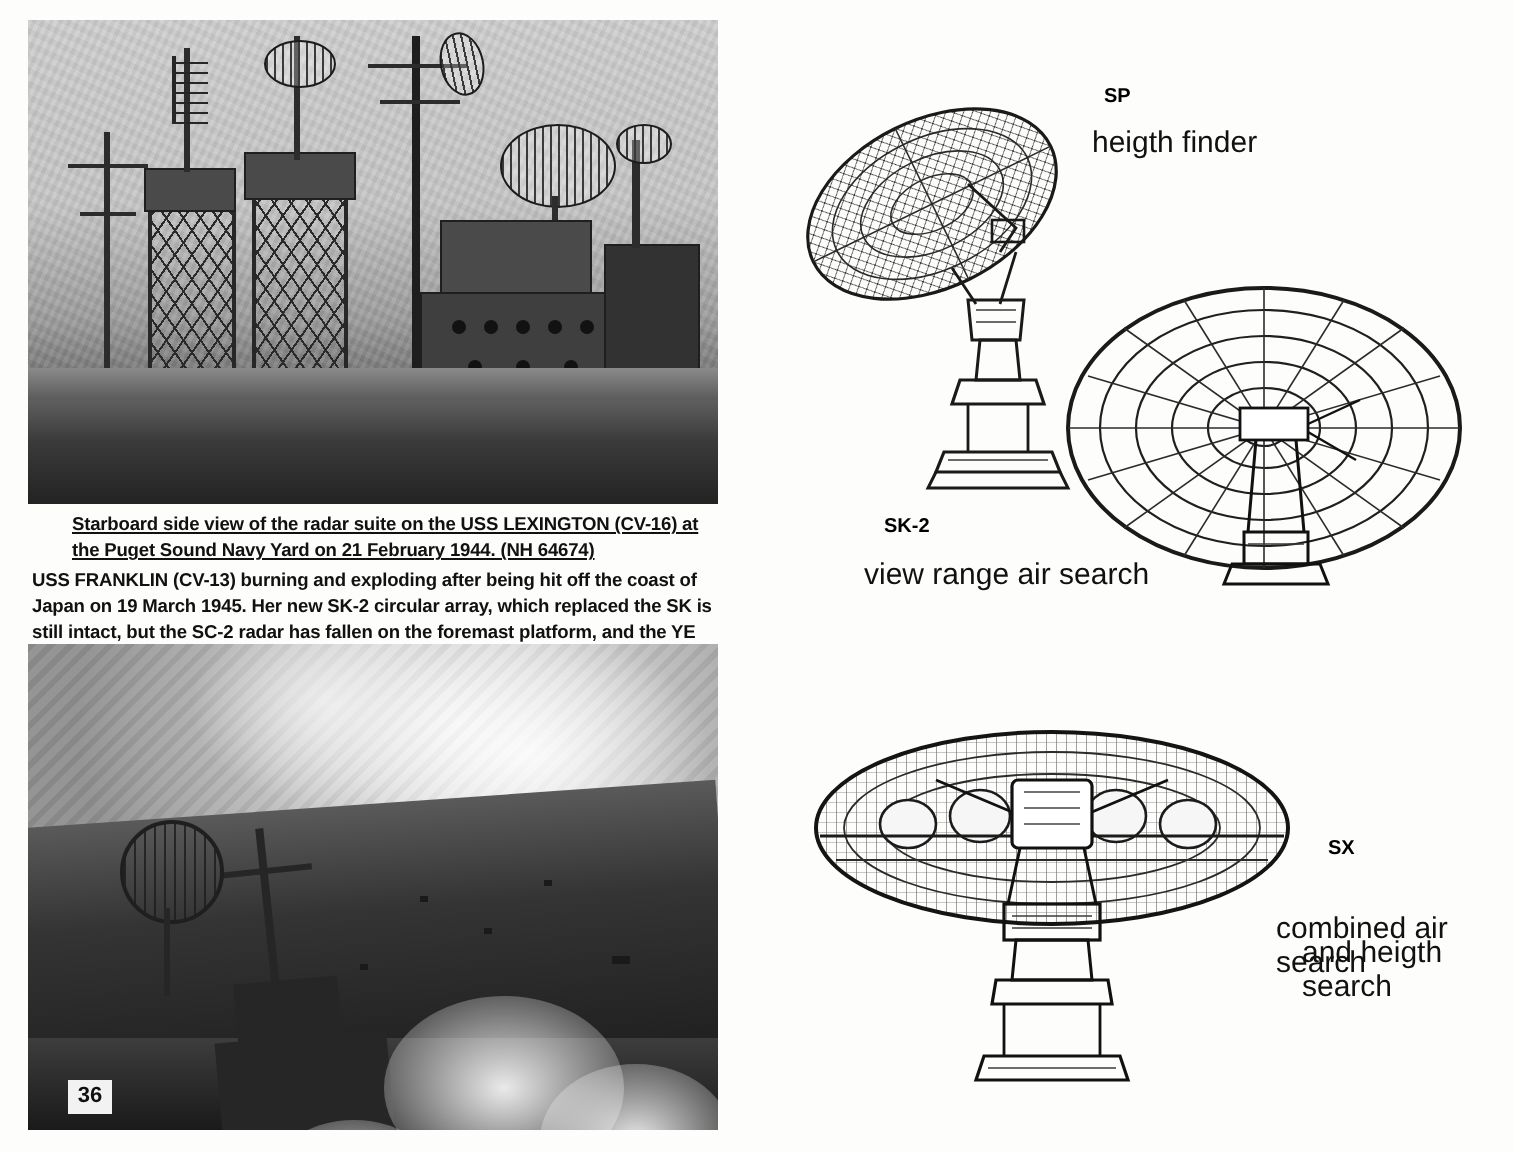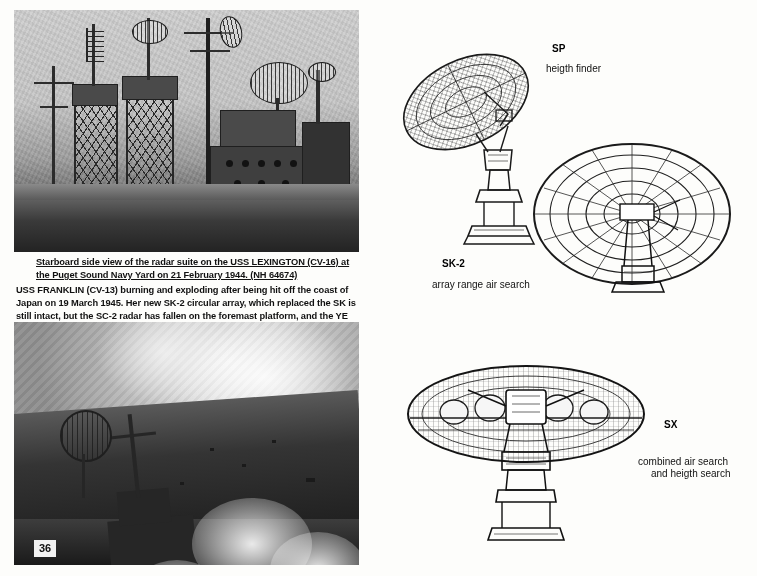--- a/index.html
+++ b/index.html
@@ -198,21 +198,21 @@
     position: absolute;
   }
   .label-title {
     position: absolute;
     font-size: 10px;
     font-weight: 700;
     color: #000;
   }
   .label-sub {
     position: absolute;
-    font-size: 10px;
+    font-size: 15px;
     font-weight: 400;
     color: #111;
   }
   svg { display: block; overflow: visible; }
 </style>
 </head>
 <body>
 
 <div class="page">
 
@@ -355,21 +355,21 @@
       <rect x="96" y="64" width="34" height="16" fill="#fff" stroke="#111" stroke-width="1.4"></rect>
       <path d="M130 72 L156 60 M130 76 L154 90" stroke="#111" stroke-width="1.2" fill="none"></path>
 
       <path d="M104 80 L100 126 M124 80 L128 126" stroke="#111" stroke-width="1.5" fill="none"></path>
       <path d="M98 126 L130 126 L130 142 L98 142 Z" fill="none" stroke="#111" stroke-width="1.5"></path>
       <path d="M100 132 L128 132" stroke="#3a3a3a" stroke-width="0.7"></path>
       <path d="M92 142 L136 142 L140 152 L88 152 Z" fill="none" stroke="#111" stroke-width="1.5"></path>
     </svg>
   </div>
   <div class="label-title" style="left:442px; top:258px;">SK-2</div>
-  <div class="label-sub" style="left:432px; top:279px;">array range air search</div>
+  <div class="label-sub" style="left:432px; top:279px;">view range air search</div>
 
   <div class="drawing" id="drawing-sx" style="left:398px; top:356px; width:260px; height:190px;">
     <svg width="260" height="190" viewBox="0 0 260 190" aria-hidden="true">
       <defs>
         <pattern id="meshSX" width="5" height="5" patternUnits="userSpaceOnUse">
           <path d="M0 0 L0 5" stroke="#444" stroke-width="0.5"></path>
           <path d="M0 0 L5 0" stroke="#777" stroke-width="0.4"></path>
         </pattern>
       </defs>
 

